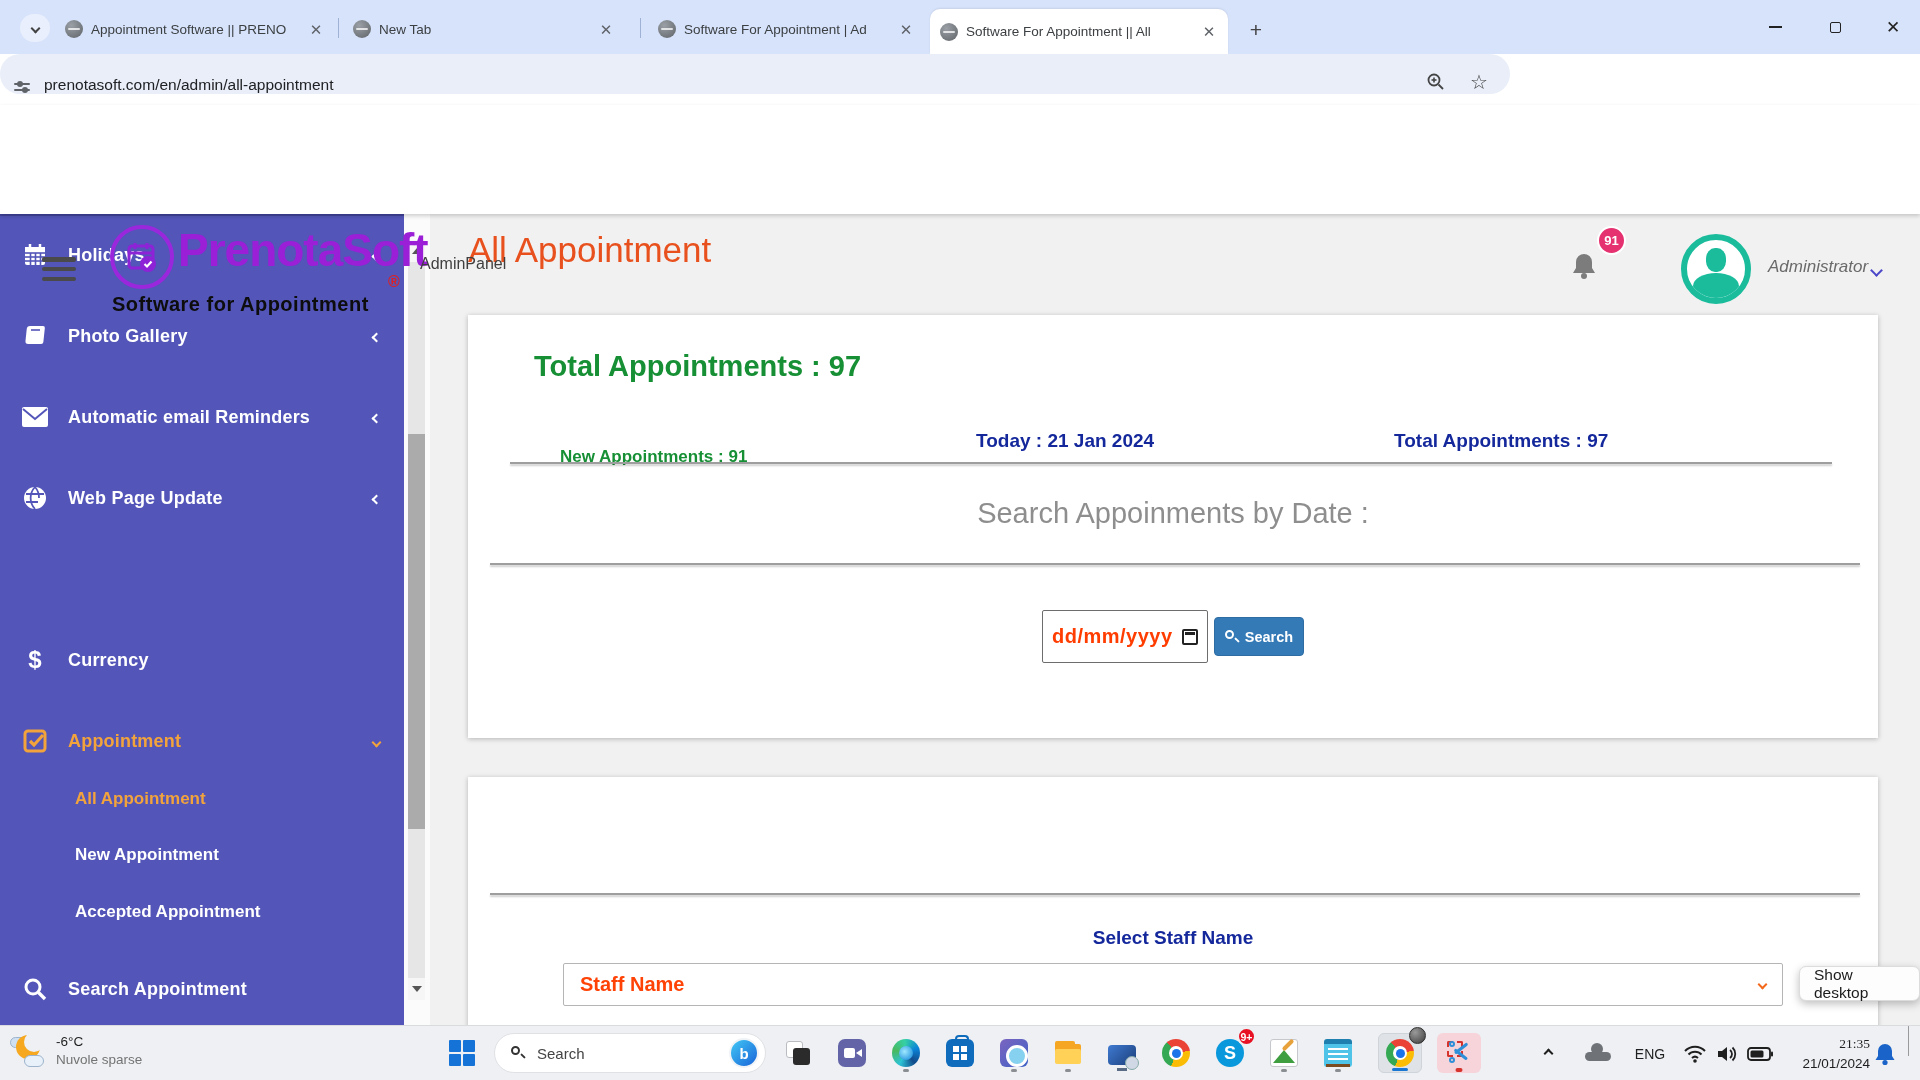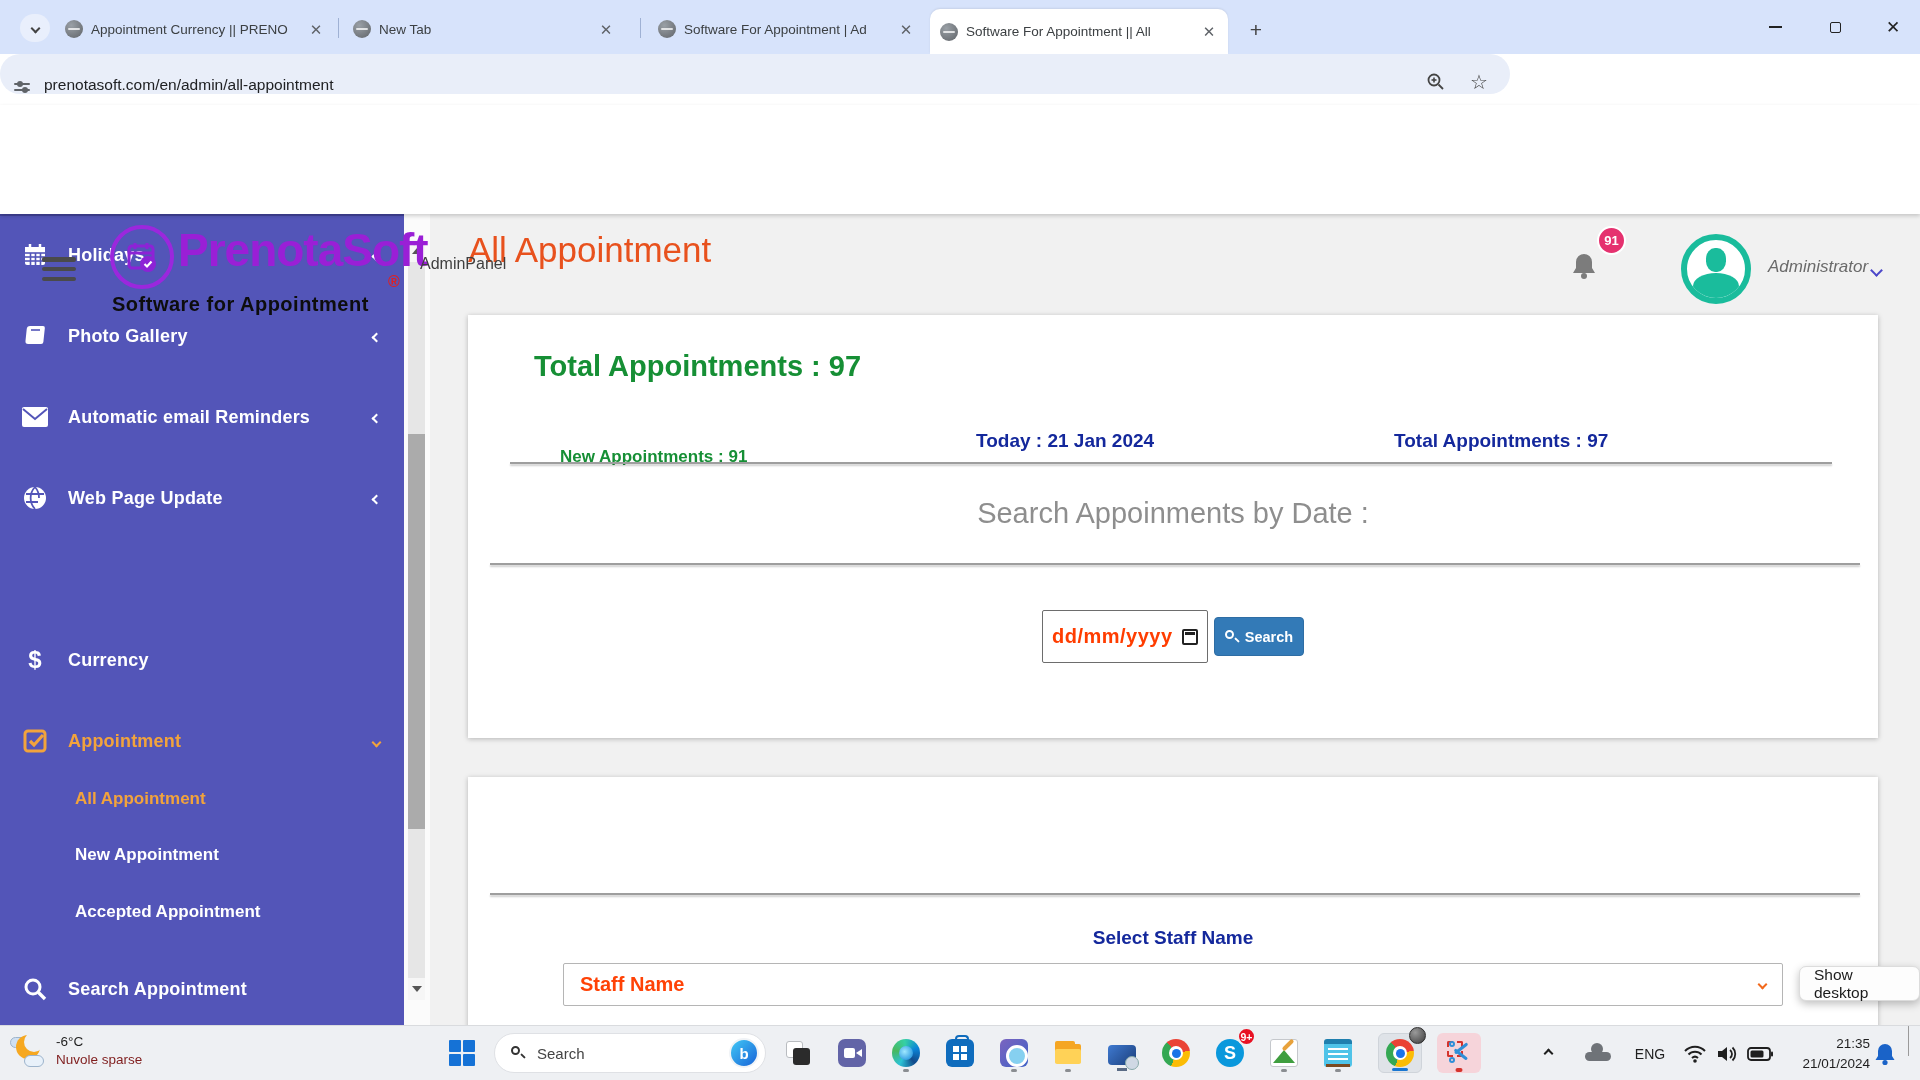--- a/index.html
+++ b/index.html
@@ -164,21 +164,21 @@
   .wicon .moon { position:absolute; left:8px; top:4px; width:24px; height:24px; border-radius:50%;
                  background:#f6a821; }
   .wicon .moon:after { content:""; position:absolute; left:8px; top:-3px; width:20px; height:20px;
                        border-radius:50%; background:#eef0f3; }
   .wicon .cl1 { position:absolute; left:2px; top:6px; width:18px; height:11px; border-radius:8px;
                 background:#cfe0f2; border:1px solid #9db4cc; }
   .wicon .cl2 { position:absolute; left:16px; top:24px; width:20px; height:12px; border-radius:8px;
                 background:#e8f1fa; border:1px solid #9db4cc; }
   .wtxt { display:flex; flex-direction:column; line-height:1.35; }
   .wtemp { font-size:13.5px; color:#1f1f1f; }
-  .wdesc { font-size:13.5px; color:#7f1d1d; }
+  .wdesc { font-size:13.5px; color:#737373; }
   .tbicon { top:7px; width:44px; height:40px; border-radius:6px; display:flex;
             align-items:center; justify-content:center; position:absolute; }
   .tbicon.activebg { background:#dfe3e8; border:1px solid #cfd4da; }
   .tbicon.pinkbg { background:#f6d4da; }
   .rundot { position:absolute; bottom:1px; left:50%; transform:translateX(-50%);
             width:6px; height:3px; border-radius:2px; background:#8a8d91; }
   .rundot.blue { width:16px; background:#1976d2; }
   .rundot.red { width:7px; height:4px; background:#d5332c; }
   
   .startic { width:26px; height:26px; display:grid; grid-template-columns:12px 12px;
@@ -278,21 +278,21 @@
 <body>
 
 <div id="screen">
 
   <div id="tabbar" class="abs">
     <div class="tabsearch abs">
       <span class="chev down sm" style="color:#444"></span>
     </div>
     <div class="tab abs" style="left:55px;width:280px;">
       <span class="favicon"></span>
-      <span class="title">Appointment Currency || PRENO</span>
+      <span class="title">Appointment Software || PRENO</span>
       <span class="tabclose">✕</span>
     </div>
     <div class="tabsep abs" style="left:338px;"></div>
     <div class="tab abs" style="left:343px;width:282px;">
       <span class="favicon"></span>
       <span class="title">New Tab</span>
       <span class="tabclose">✕</span>
     </div>
     <div class="tabsep abs" style="left:640px;"></div>
     <div class="tab abs" style="left:648px;width:277px;">
@@ -652,21 +652,21 @@
     </div>
     <div class="tray" style="left:1742px;width:36px;justify-content:center;">
       <svg width="26" height="14" viewBox="0 0 26 14">
         <rect x="1" y="1" width="22" height="12" rx="3" fill="none" stroke="#1f1f1f" stroke-width="1.8"></rect>
         <rect x="3.5" y="3.5" width="13" height="7" rx="1.5" fill="#1f1f1f"></rect>
         <rect x="24" y="4.5" width="2" height="5" rx="1" fill="#1f1f1f"></rect>
       </svg>
     </div>
     <div class="tray clock" style="left:1782px;width:88px;justify-content:flex-end;">
       <span style="display:block;">
-        <span style="display:block;">21:35</span>
+        <span style="display:block;font-family:Liberation Serif, serif;">21:35</span>
         <span style="display:block;">21/01/2024</span>
       </span>
     </div>
     <div class="tray" style="left:1868px;width:34px;justify-content:center;">
       <svg width="22" height="24" viewBox="0 0 22 24">
         <path d="M11 2 a7 7 0 0 0 -7 7 v5 l-2.5 4 h19 l-2.5 -4 v-5 a7 7 0 0 0 -7 -7 z" fill="#1a63c8"></path>
         <circle cx="11" cy="20.5" r="2.6" fill="#1a63c8"></circle>
       </svg>
     </div>
     <div class="tray traysep" style="left:1908px;"></div>

